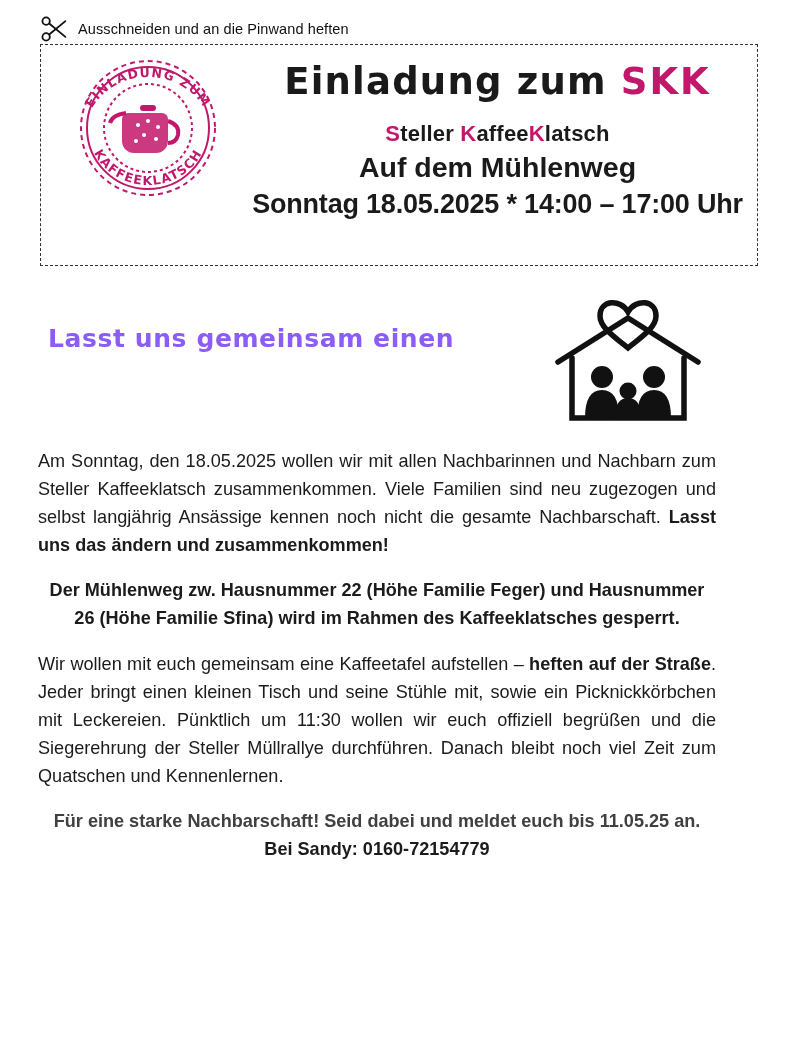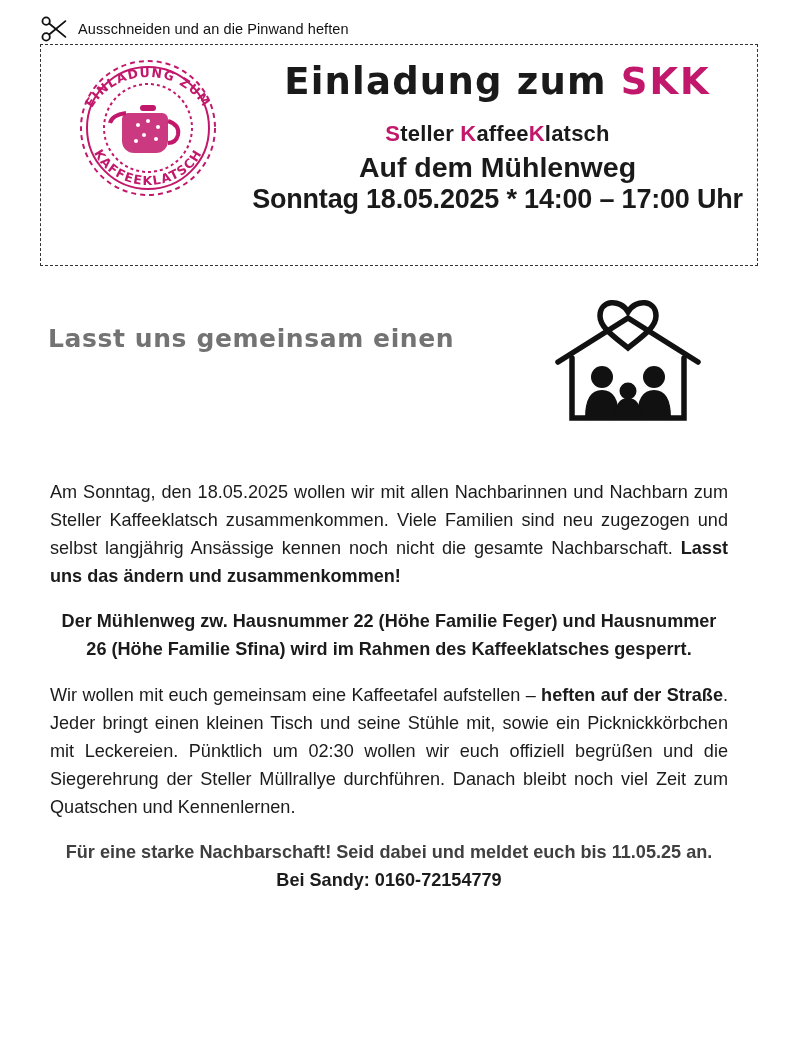--- a/index.html
+++ b/index.html
@@ -90,58 +90,58 @@
   .line2 .hl { color: #c2186b; }
   .line3 {
     font-weight: bold;
     font-size: 28.5px;
     margin-top: 4px;
     white-space: nowrap;
   }
   .line4 {
     font-weight: bold;
     font-size: 27px;
+    margin-top: 5px;
     white-space: nowrap;
     letter-spacing: -.2px;
   }
 
   
   .slogan {
     position: absolute;
     left: 48px;
     top: 320px;
     width: 470px;
     font-family: "DejaVu Sans", sans-serif;
     font-weight: bold;
     font-size: 25px;
     line-height: 1.55;
     letter-spacing: .6px;
-    color: #737373;
+    color: #8b5cf6;
   }
 
   
   .family-icon {
     position: absolute;
     left: 540px;
     top: 278px;
     width: 176px;
     height: 156px;
   }
 
   
   .body-copy {
     position: absolute;
-    left: 50px;
+    left: 38px;
     top: 448px;
     width: 678px;
     font-size: 18.1px;
     line-height: 1.54;
     text-align: justify;
     color: #1b1b1b;
-    margin-top: 31px;
   }
   .body-copy p { margin: 0 0 18px 0; }
   .body-copy p:last-child { margin-bottom: 0; }
   .body-copy b { font-weight: bold; }
   .pink { color: #404040; font-weight: bold; }
   .para-bold { font-weight: bold; }
   .nojust { text-align: center; }
 </style>
 </head>
 <body>
@@ -231,18 +231,18 @@
     <path d="M 75 140 q 0 -20 13 -20 q 13 0 13 20 z" fill="#111" stroke="none"></path>
   </svg>
 </div>
 
 <div class="body-copy">
   <p>
     <span>Am Sonntag, den 18.05.2025 wollen wir mit allen Nachbarinnen und Nachbarn zum Steller Kaffeeklatsch zusammenkommen. Viele Familien sind neu zugezogen und selbst langjährig Ansässige kennen noch nicht die gesamte Nachbarschaft. </span><b>Lasst uns das ändern und zusammenkommen!</b>
   </p>
   <p class="para-bold nojust">Der Mühlenweg zw. Hausnummer 22 (Höhe Familie Feger) und Hausnummer 26 (Höhe Familie Sfina) wird im Rahmen des Kaffeeklatsches gesperrt.</p>
   <p>
-    <span>Wir wollen mit euch gemeinsam eine Kaffeetafel aufstellen – </span><b>heften auf der Straße</b><span>. Jeder bringt einen kleinen Tisch und seine Stühle mit, sowie ein Picknickkörbchen mit Leckereien. Pünktlich um 02:30 wollen wir euch offiziell begrüßen und die Siegerehrung der Steller Müllrallye durchführen. Danach bleibt noch viel Zeit zum Quatschen und Kennenlernen.</span>
+    <span>Wir wollen mit euch gemeinsam eine Kaffeetafel aufstellen – </span><b>heften auf der Straße</b><span>. Jeder bringt einen kleinen Tisch und seine Stühle mit, sowie ein Picknickkörbchen mit Leckereien. Pünktlich um 11:30 wollen wir euch offiziell begrüßen und die Siegerehrung der Steller Müllrallye durchführen. Danach bleibt noch viel Zeit zum Quatschen und Kennenlernen.</span>
   </p>
   <p class="nojust">
     <span class="pink">Für eine starke Nachbarschaft! Seid dabei und meldet euch bis 11.05.25 an.</span><b> Bei Sandy: 0160-72154779</b>
   </p>
 </div>
 
 </body></html>

